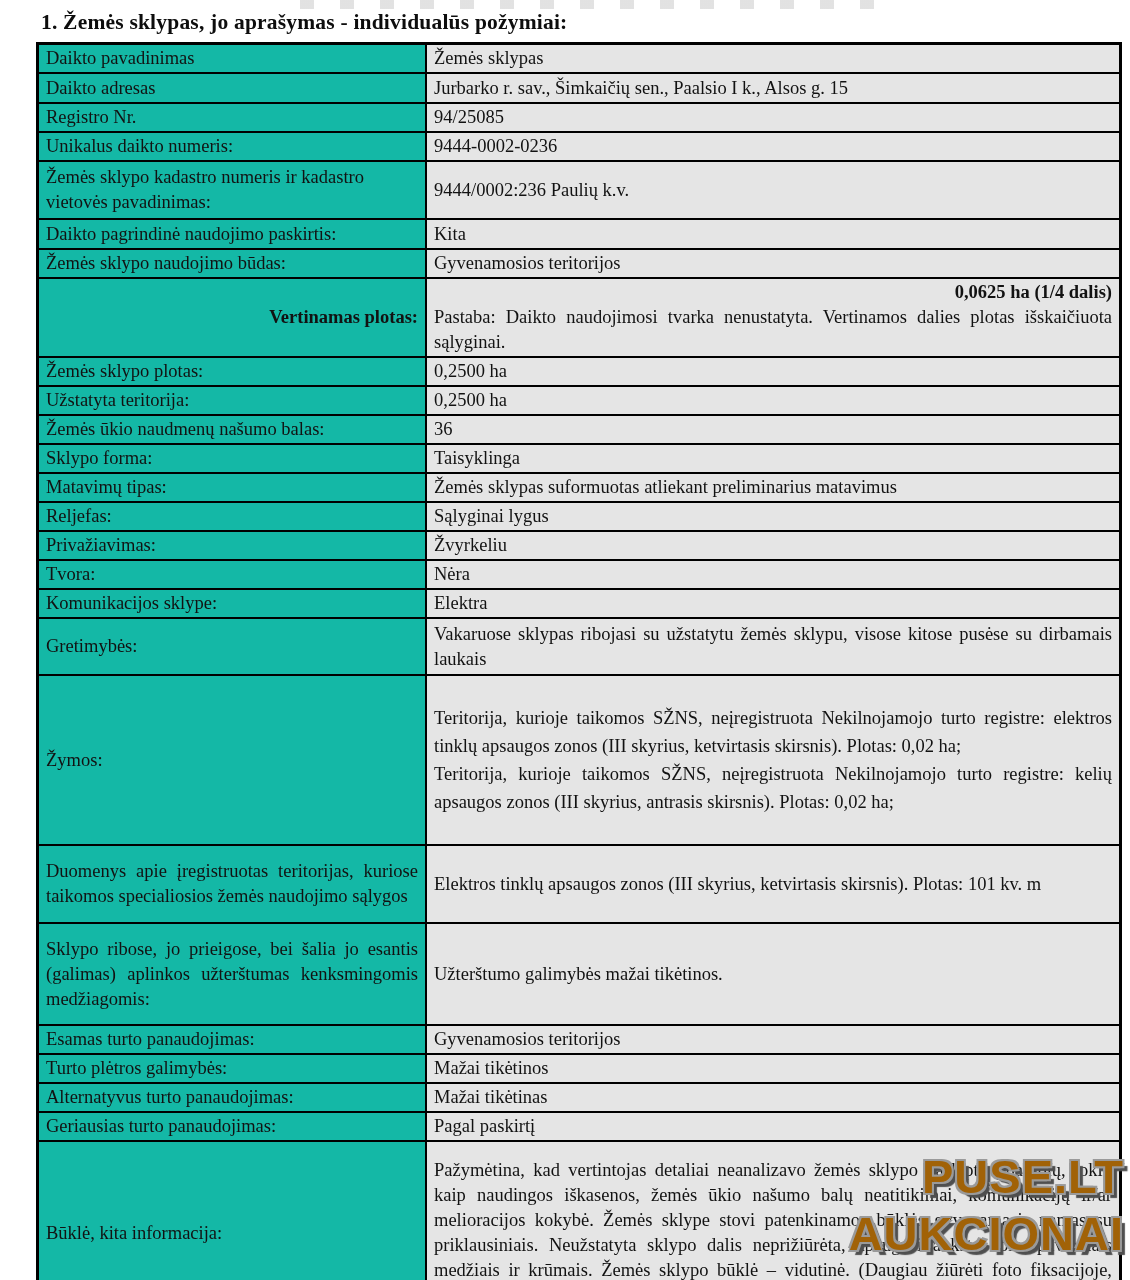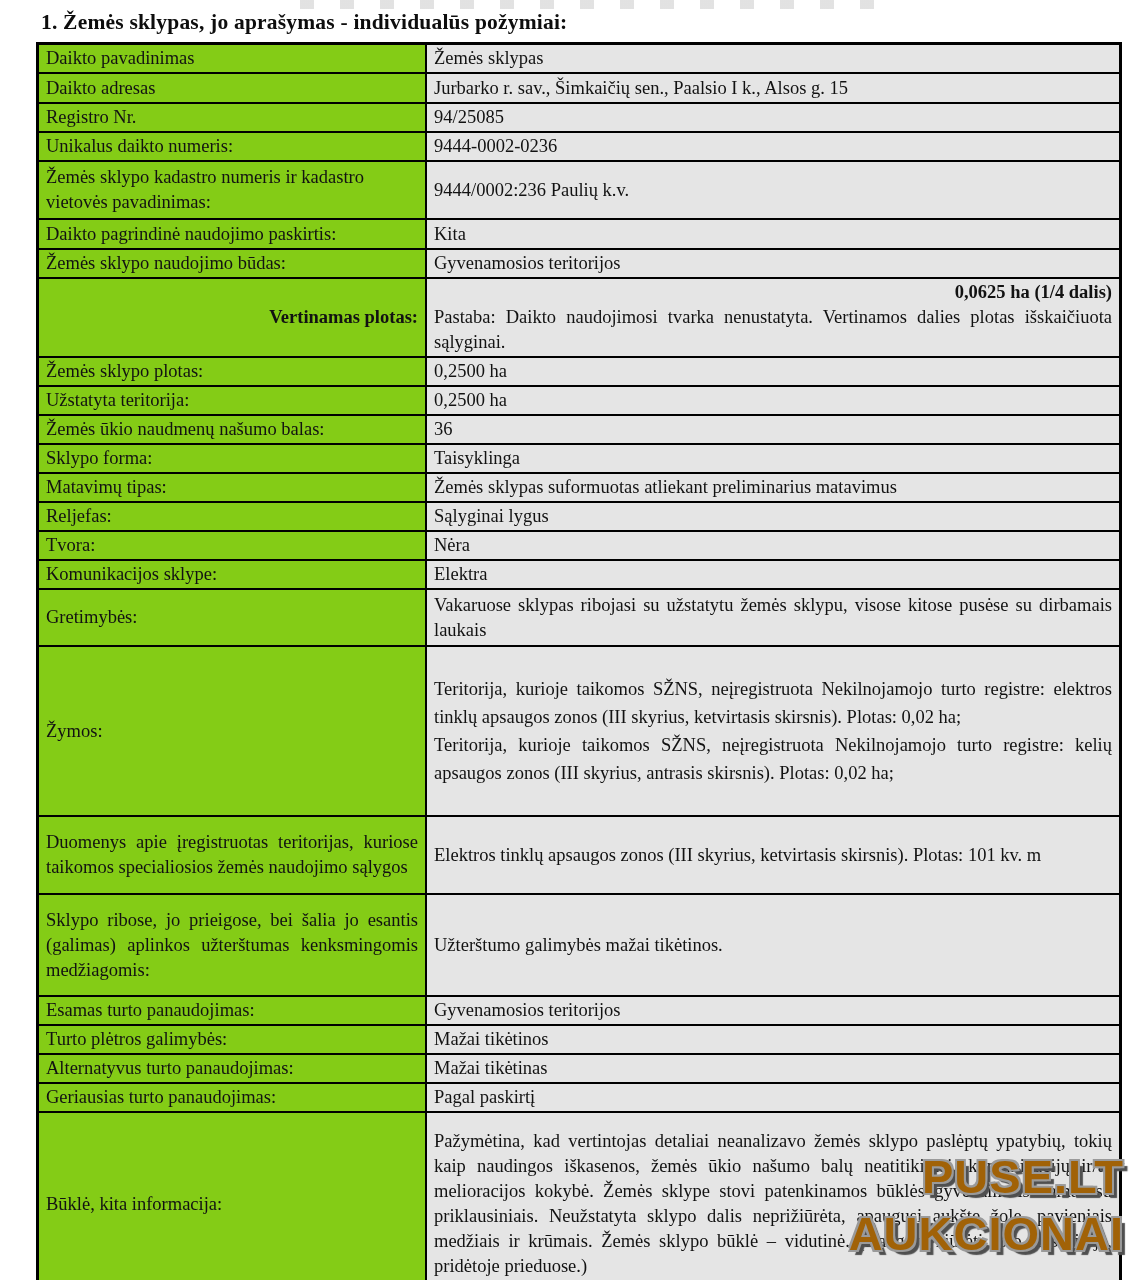--- a/index.html
+++ b/index.html
@@ -29,21 +29,21 @@
     border:3px solid #000;
   }
   .tbl td {
     border:2px solid #000;
     font-size:18.5px;
     line-height:25px;
     padding:1px 7px;
     vertical-align:middle;
     overflow:hidden;
   }
-  td.lbl { width:372px; background:#84cc16; }
+  td.lbl { width:372px; background:#14b8a6; }
   td.val { background:#e5e5e5; }
   .bold { font-weight:bold;text-align:right; }
   .note { text-align:justify; line-height:25px; }
   .just { text-align:justify; }
   .para { text-align:justify; line-height:26px; }
   .tall { line-height:28px; }
   .watermark {
     position:absolute; right:6px; top:1148px;
     text-align:right;
     font-family:"Liberation Sans", sans-serif;
@@ -120,20 +120,24 @@
     </tr>
     <tr style="height:28px">
       <td class="lbl">Matavimų tipas:</td>
       <td class="val">Žemės sklypas suformuotas atliekant preliminarius matavimus</td>
     </tr>
     <tr style="height:27px">
       <td class="lbl">Reljefas:</td>
       <td class="val">Sąlyginai lygus</td>
     </tr>
     <tr style="height:28px">
+      <td class="lbl">Privažiavimas:</td>
+      <td class="val">Žvyrkeliu</td>
+    </tr>
+    <tr style="height:28px">
       <td class="lbl">Tvora:</td>
       <td class="val">Nėra</td>
     </tr>
     <tr style="height:28px">
       <td class="lbl">Komunikacijos sklype:</td>
       <td class="val">Elektra</td>
     </tr>
     <tr style="height:57px">
       <td class="lbl">Gretimybės:</td>
       <td class="val just">Vakaruose sklypas ribojasi su užstatytu žemės sklypu, visose kitose pusėse su dirbamais laukais</td>

